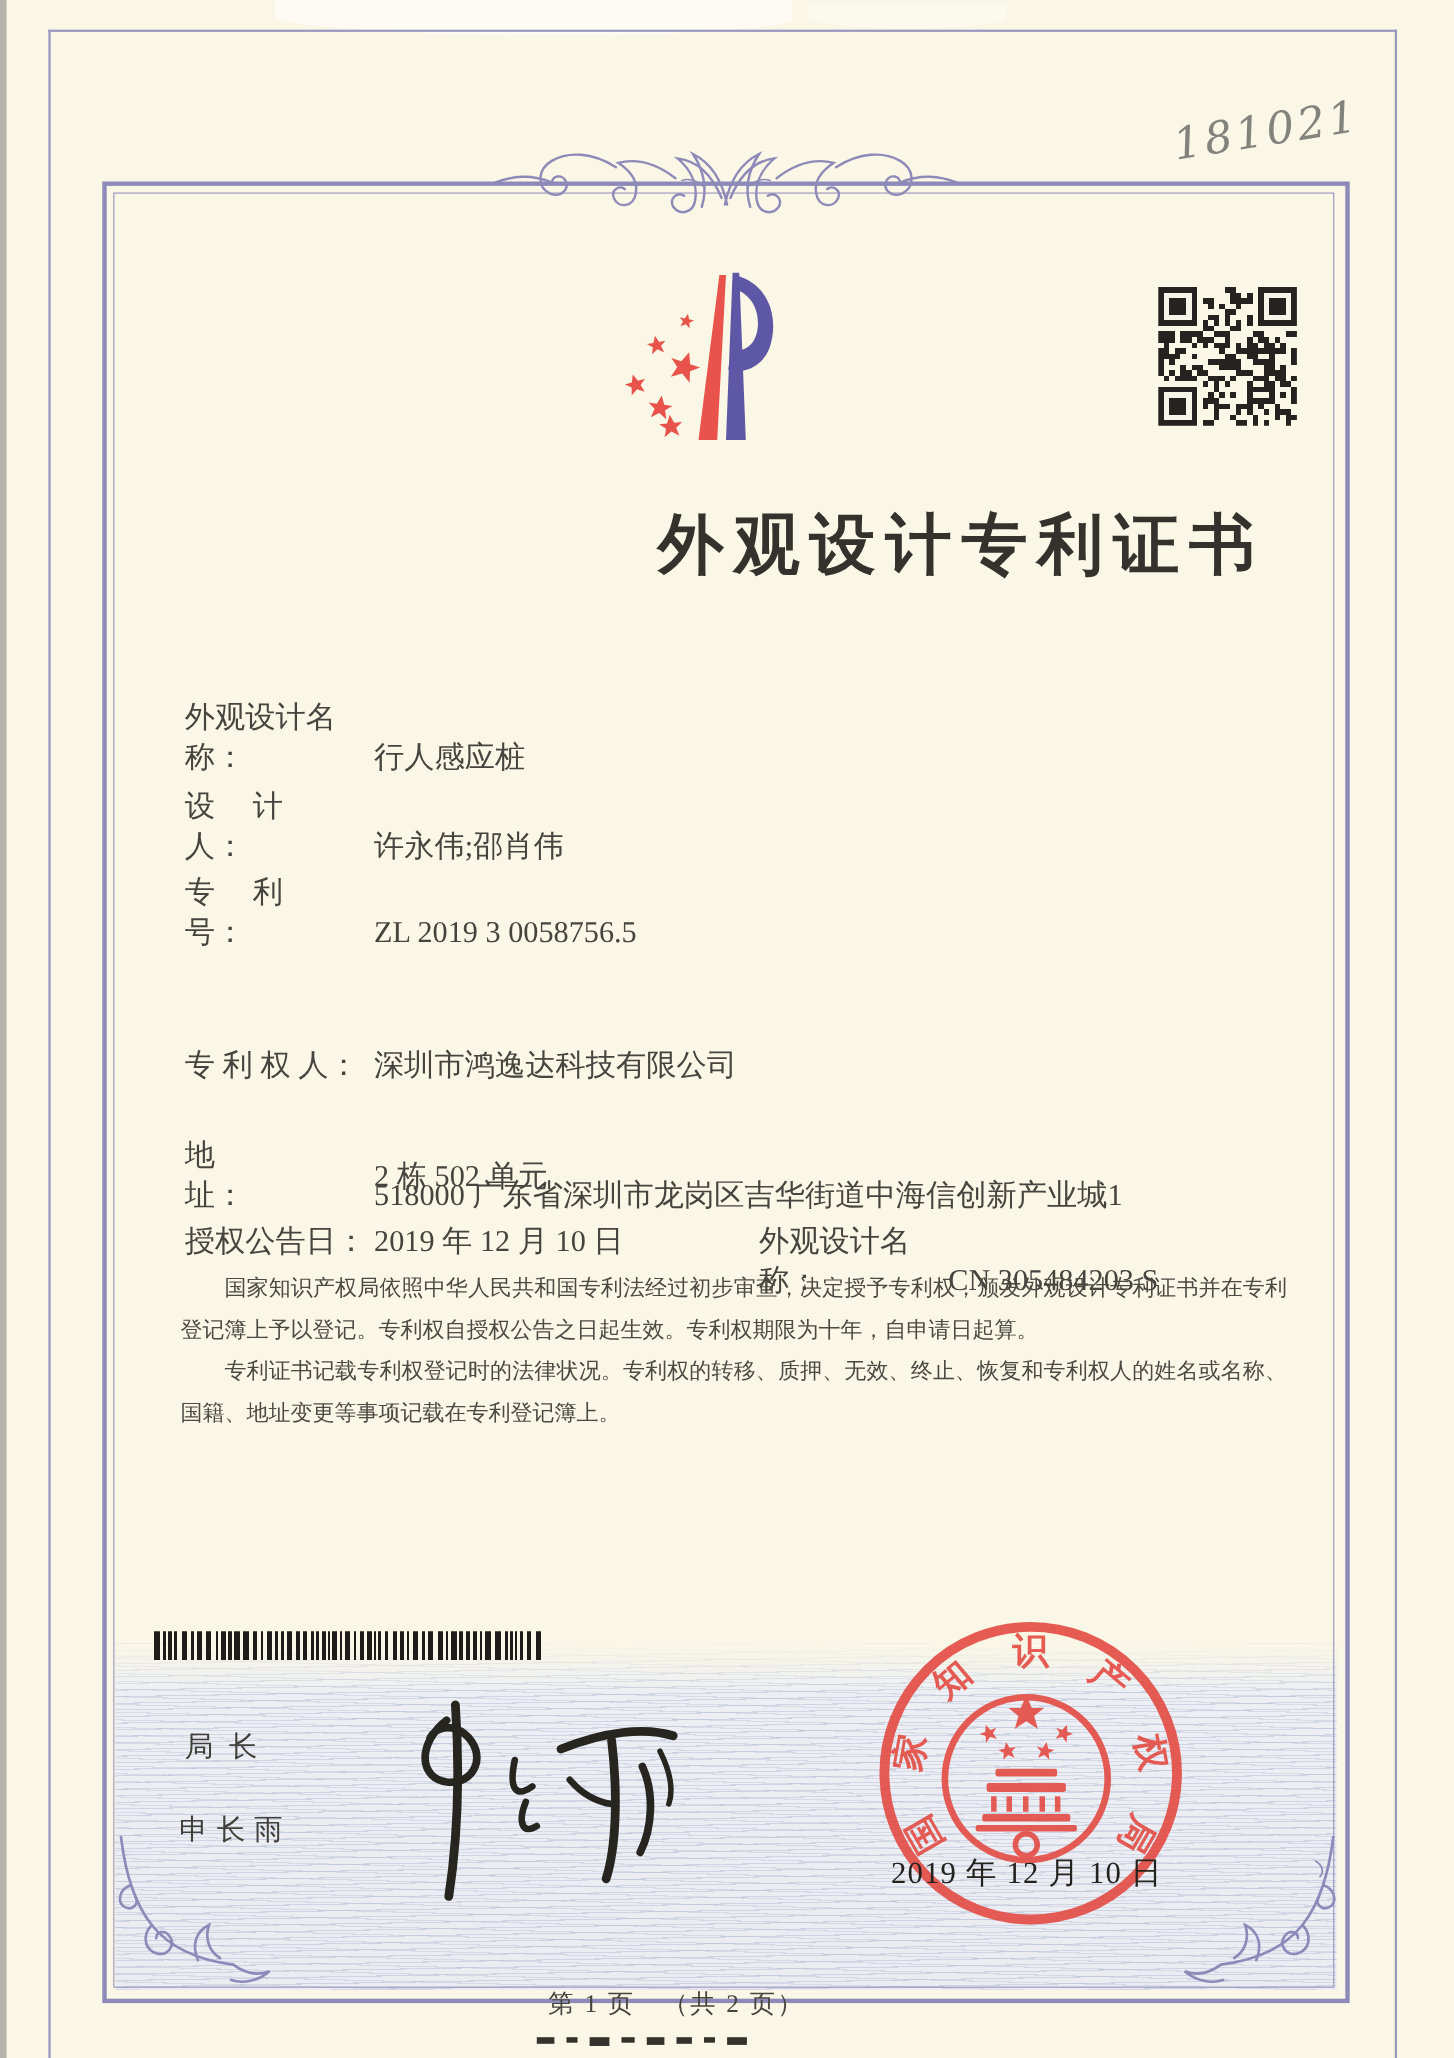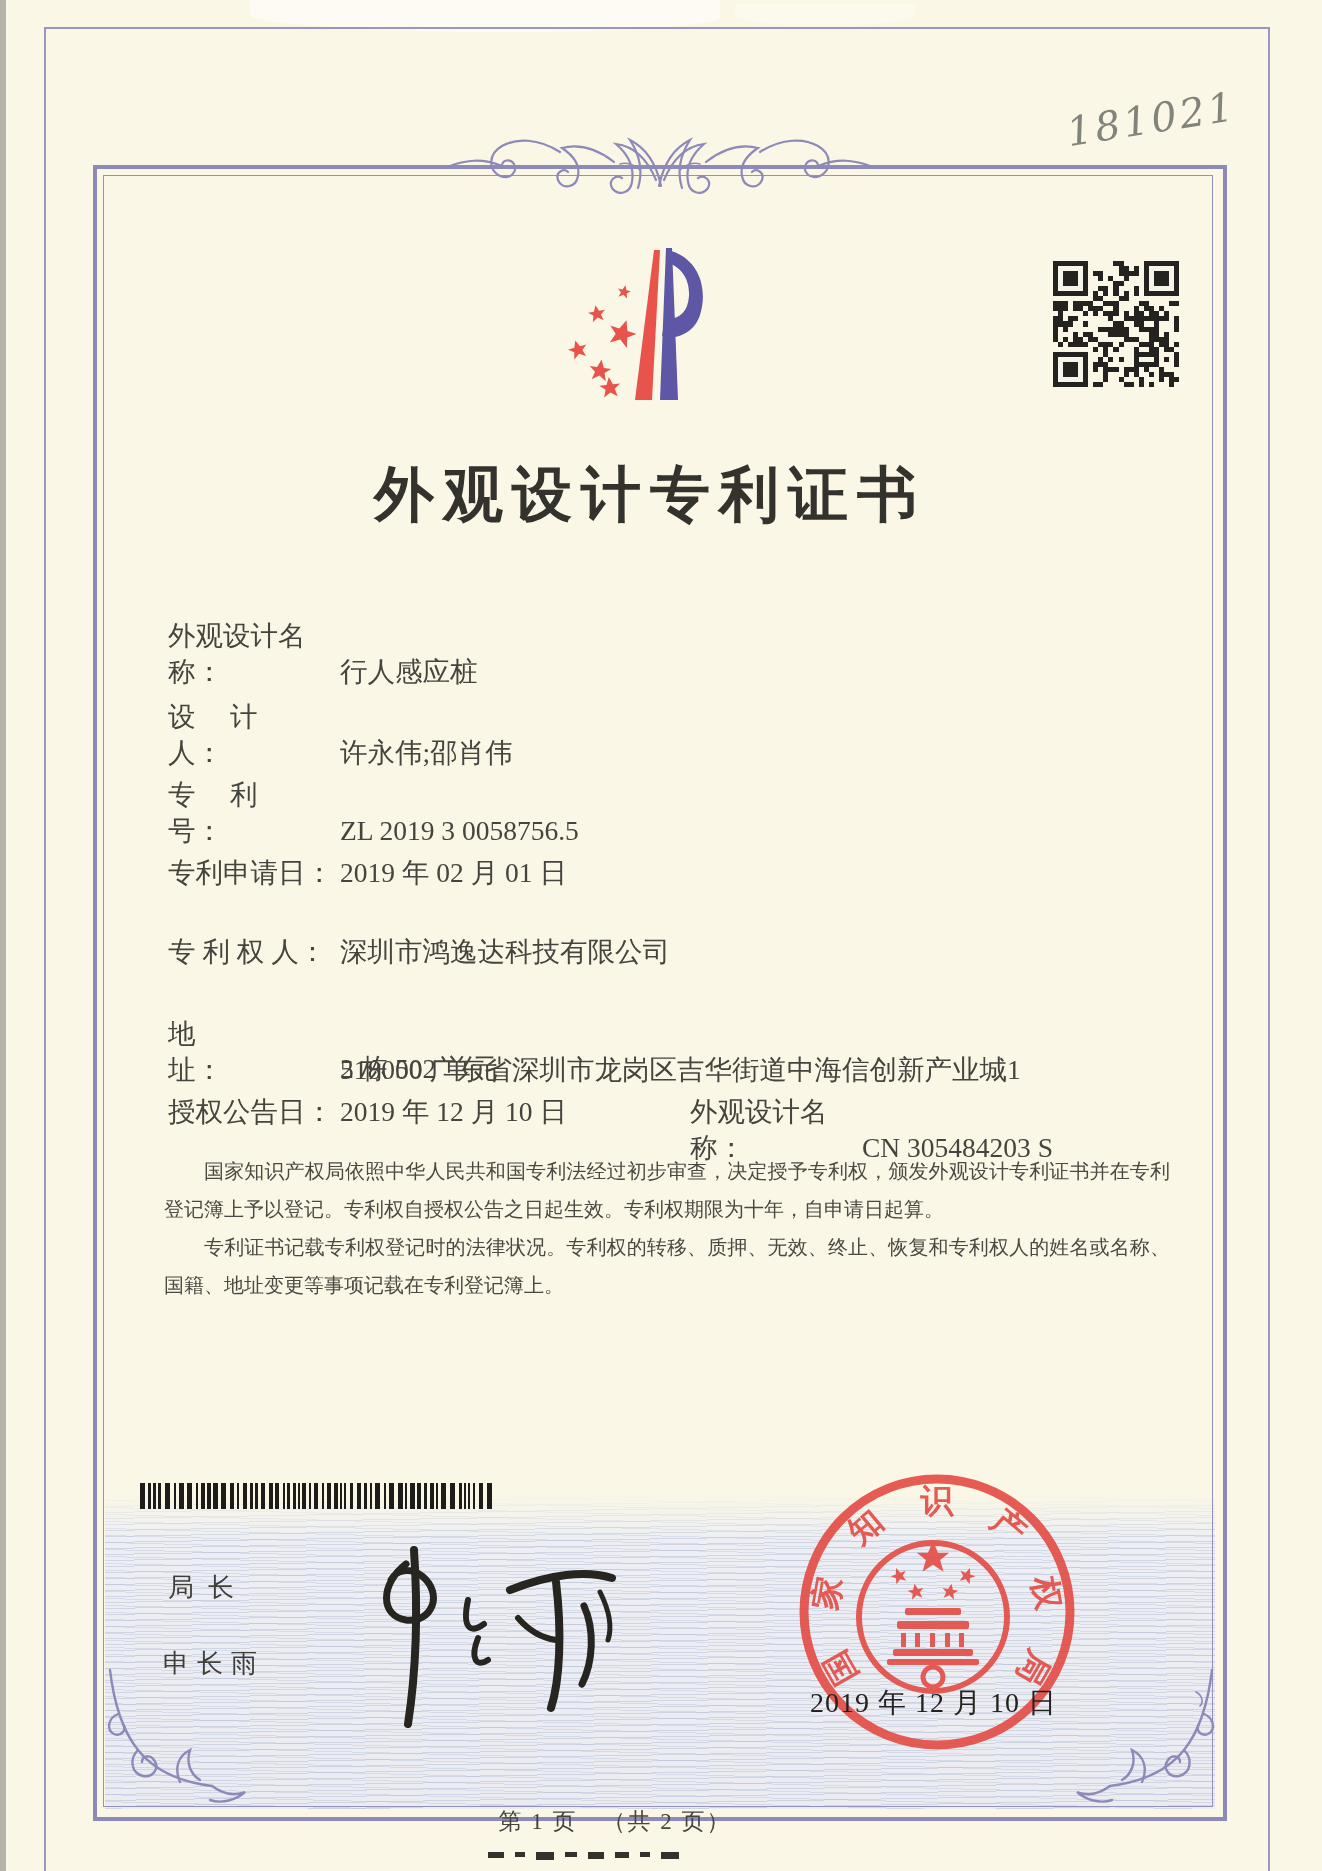--- a/index.html
+++ b/index.html
@@ -22,24 +22,24 @@
   .band{left:105px;top:1494px;width:1110px;height:315px;
         background:
           repeating-linear-gradient(179deg, rgba(178,188,210,.50) 0 1px, rgba(0,0,0,0) 1px 6px),
           repeating-linear-gradient(181.5deg, rgba(178,188,210,.38) 0 1px, rgba(0,0,0,0) 1px 7px),
           linear-gradient(#edeff4,#eaecf2);}
   .band-fade{left:0;top:0;width:100%;height:46px;background:linear-gradient(#faf7e6,rgba(250,247,230,0));}
   
   .cert-no{left:143px;top:257px;font-size:28px;letter-spacing:6px;color:#413f39;}
   .hand-note{left:1066px;top:96px;font-size:40px;font-style:italic;color:#83837d;
              transform:rotate(-9deg);font-family:"DejaVu Serif",serif;letter-spacing:3px;}
-  .doc-title{left:150px;top:455px;width:1000px;text-align:center;font-size:60px;font-weight:bold;
+  .doc-title{left:150px;top:455px;width:1000px;text-align:right;font-size:60px;font-weight:bold;
              letter-spacing:9px;color:#33322d;}
   .field-row{left:168px;width:1060px;font-size:27.5px;color:#45443e;}
-  .field-label{display:inline-block;width:168px;}
+  .field-label{display:inline-block;width:168px;margin-top:16px;}
   .field-value{margin-left:4px;}
   .addr2{left:340px;font-size:27.5px;color:#45443e;}
   .grant-pair2{position:absolute;left:522px;top:0;}
   .grant-pair2 .field-label{width:168px;}
   .paras{left:164px;top:1152px;width:1006px;font-size:20px;line-height:38px;
          color:#4a4942;text-align:justify;}
   .paras p{margin:0;text-indent:2em;}
   .director-title{left:168px;top:1570px;font-size:26px;letter-spacing:14px;color:#3f3e38;}
   .director-name{left:163px;top:1646px;font-size:26px;letter-spacing:8px;color:#3f3e38;}
   .seal-date{left:810px;top:1684px;font-size:28px;letter-spacing:1px;color:#23221f;}
@@ -346,23 +346,20 @@
 
   <div class="abs field-row" style="top:618px">
     <span class="field-label">外观设计名称：</span><span class="field-value">行人感应桩</span>
   </div>
   <div class="abs field-row" style="top:699px">
     <span class="field-label">设　 计　 人：</span><span class="field-value">许永伟;邵肖伟</span>
   </div>
   <div class="abs field-row" style="top:777px">
     <span class="field-label">专　 利　 号：</span><span class="field-value">ZL 2019 3 0058756.5</span>
   </div>
-  <div class="abs field-row" style="top:855px">
-    <span class="field-label">专利申请日：</span><span class="field-value">2019 年 02 月 01 日</span>
-  </div>
   <div class="abs field-row" style="top:934px">
     <span class="field-label">专 利 权 人：</span><span class="field-value">深圳市鸿逸达科技有限公司</span>
   </div>
   <div class="abs field-row" style="top:1016px">
     <span class="field-label">地　　　 址：</span><span class="field-value">518000 广东省深圳市龙岗区吉华街道中海信创新产业城1</span>
   </div>
   <div class="abs addr2" style="top:1051px">2 栋 502 单元</div>
   <div class="abs field-row" style="top:1094px">
     <span class="field-label">授权公告日：</span><span class="field-value">2019 年 12 月 10 日</span>
     <span class="grant-pair2">

